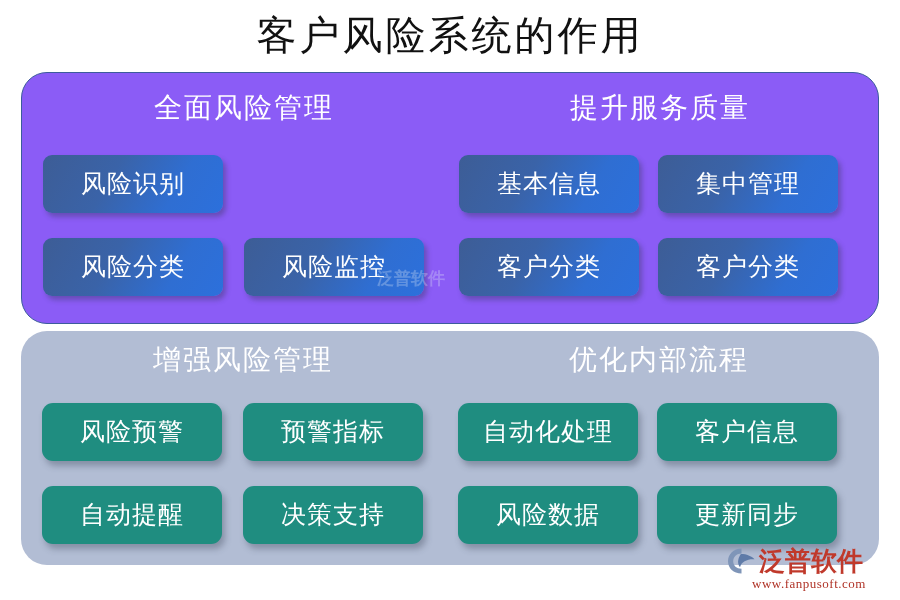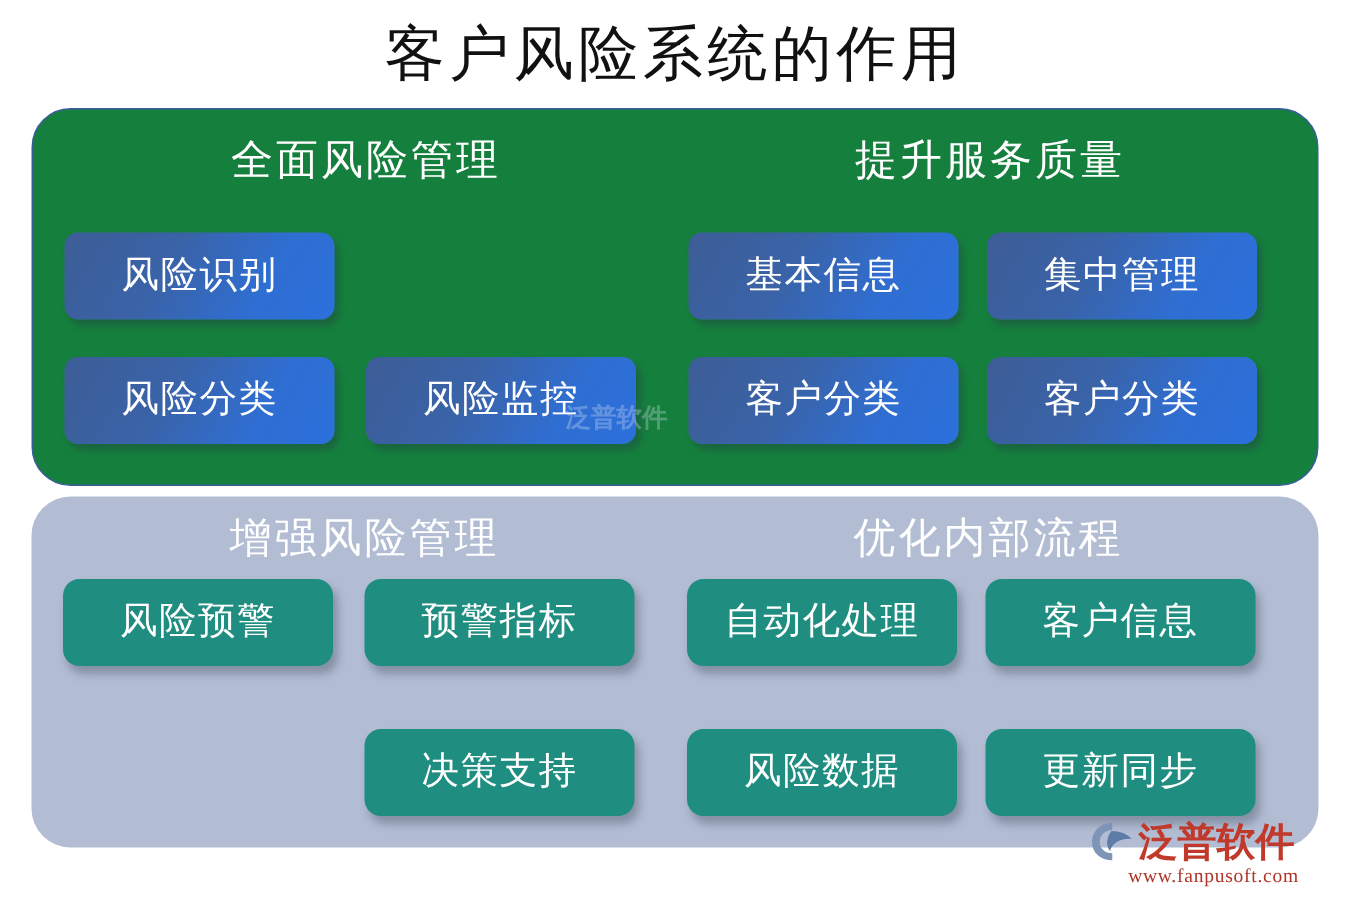--- a/index.html
+++ b/index.html
@@ -43,21 +43,21 @@
   .panel {
     position: absolute;
     box-sizing: border-box;
   }
 
   .panel-blue {
     left: 21px;
     top: 72px;
     width: 858px;
     height: 252px;
-    background: #15803d;
+    background: #8b5cf6;
     border: 1.5px solid #3c5c9c;
     border-radius: 26px;
   }
 
   .panel-gray {
     left: 21px;
     top: 331px;
     width: 858px;
     height: 234px;
     background: #b2bdd4;
@@ -114,21 +114,21 @@
   
   .col-1 { left: 21px;  }
   .col-2 { left: 222px; }
   .col-3 { left: 437px; }
   .col-4 { left: 636px; text-align: right; }
 
   
   .row-1 { top: 82px;  }
   .row-2 { top: 165px; }
 
-  .panel-gray .row-1 { top: 55px;  }
+  .panel-gray .row-1 { top: 72px;  }
   .panel-gray .row-2 { top: 155px; }
 
   
   .watermark-center {
     position: absolute;
     left: 355px;
     top: 192px;
     width: 130px;
     height: 26px;
     display: flex;
@@ -210,20 +210,21 @@
   </div>
 
   <div class="panel panel-gray">
 
     <div class="section-heading heading-right">优化内部流程</div>
 
     <div class="section-heading heading-left">增强风险管理</div>
 
     <div class="item-box item-green col-1 row-1">风险预警</div>
     <div class="item-box item-green col-2 row-1">预警指标</div>
+    <div class="item-box item-green col-1 row-2">自动提醒</div>
     <div class="item-box item-green col-2 row-2">决策支持</div>
 
     <div class="item-box item-green col-3 row-1">自动化处理</div>
     <div class="item-box item-green col-4 row-1">客户信息</div>
     <div class="item-box item-green col-3 row-2">风险数据</div>
     <div class="item-box item-green col-4 row-2">更新同步</div>
   </div>
 
   <div class="logo">
     <div class="logo-row">

